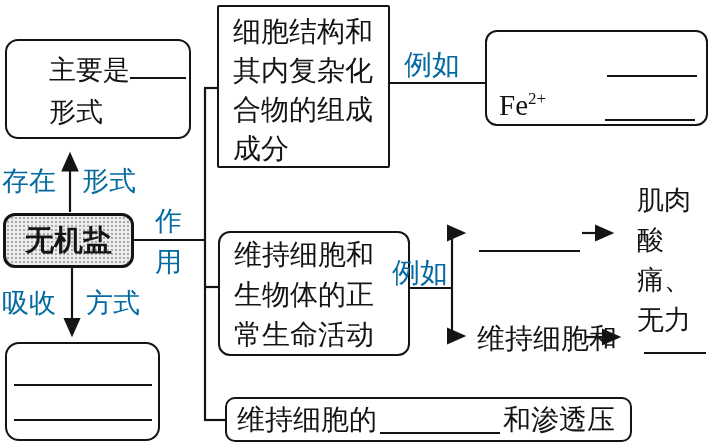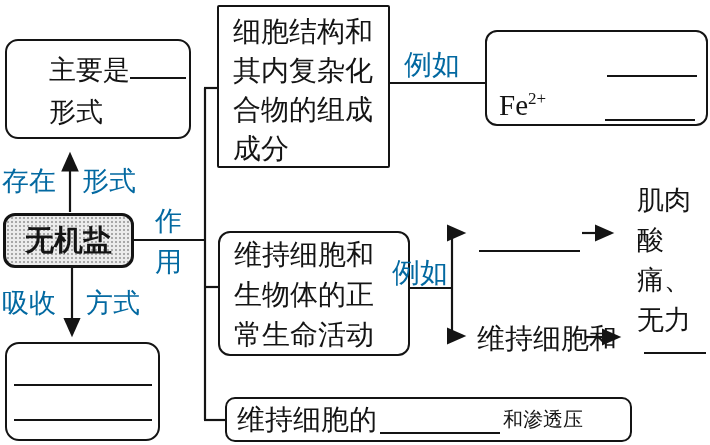--- a/index.html
+++ b/index.html
@@ -112,16 +112,16 @@
   <div class="outcome pre" style="left:637px; top:180px;">肌肉
 酸痛、
 无力</div>
 
   <div class="outcome" style="left:477px; top:319px; font-size:28px;">维持细胞和</div>
   <div class="uline" style="left:644px; top:352px; width:62px;"></div>
 
   <div class="box flexrow" style="left:225px; top:397px; width:407px; height:45px; border-radius:10px; padding-left:10px;">
     <span style="font-size:28px;">维持细胞的</span>
     <span class="blank" style="width:120px; align-self:flex-end; margin:0 3px 6px 3px;"></span>
-    <span style="font-size:20px;">和渗透压</span>
+    <span style="font-size:28px;">和渗透压</span>
   </div>
 
 </div>
 
 </body></html>

